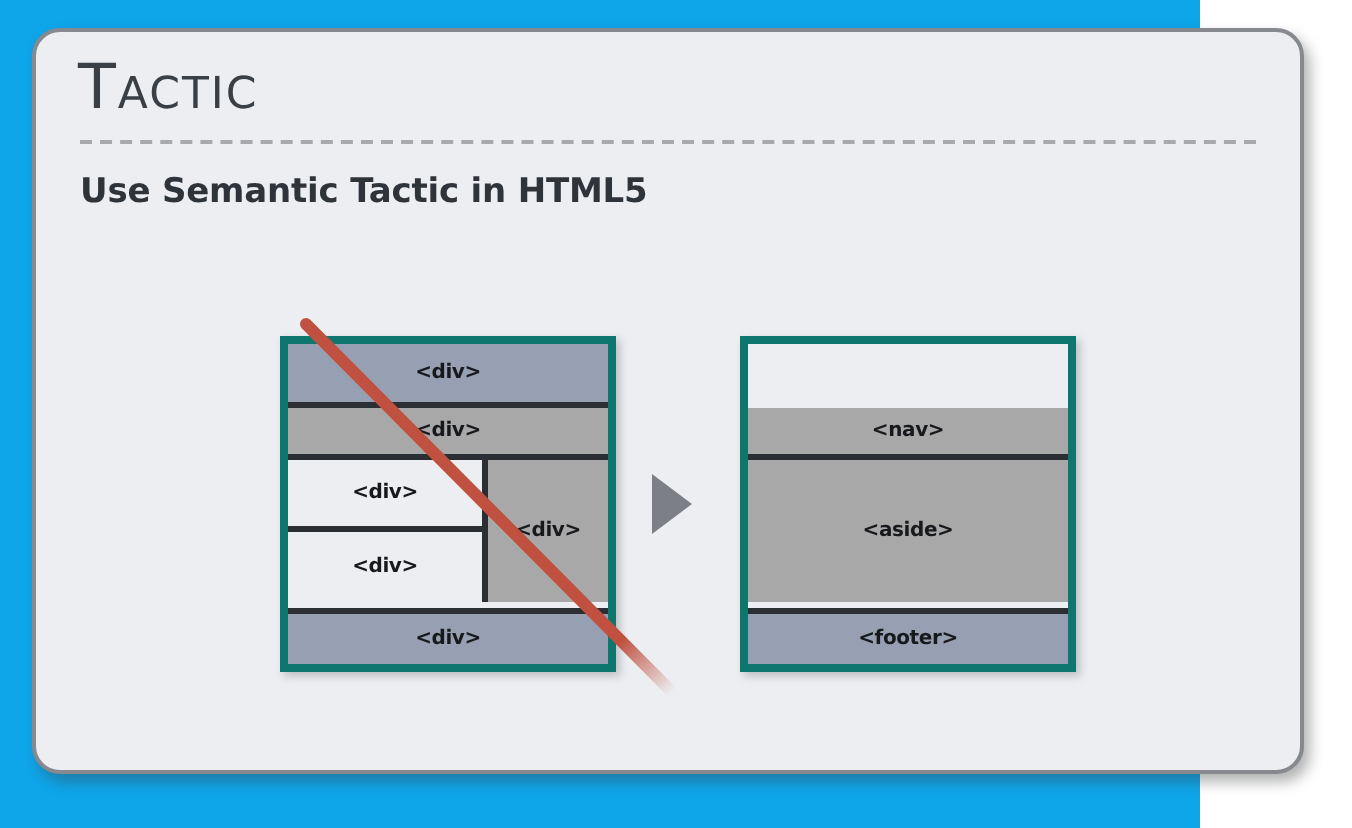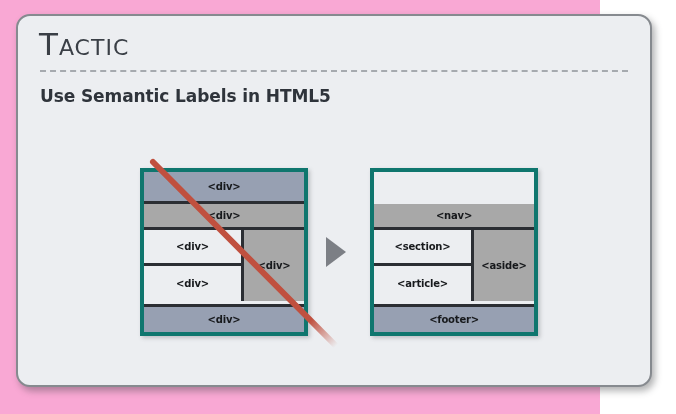--- a/index.html
+++ b/index.html
@@ -9,21 +9,21 @@
     height: 414px;
     background: #ffffff;
     font-family: "Liberation Sans", sans-serif;
     overflow: hidden;
   }
 
   #stage {
     position: relative;
     width: 600px;
     height: 414px;
-    background: #f9a8d4;
+    background: #0ea5e9;
   }
 
   
   .slide-card {
     position: absolute;
     left: 16px;
     top: 14px;
     width: 636px;
     height: 373px;
     background: #eceef1;
@@ -198,21 +198,21 @@
 <body>
 
 <div id="stage">
 
   <div class="slide-card">
 
     <div class="slide-title">Tactic</div>
 
     <div class="title-divider"></div>
 
-    <div class="slide-subtitle">Use Semantic Labels in HTML5</div>
+    <div class="slide-subtitle">Use Semantic Tactic in HTML5</div>
 
     <div class="diagram-area">
 
       <div class="diagram left">
 
         <div class="band band-header">&lt;div&gt;</div>
 
         <div class="band band-nav">&lt;div&gt;</div>
 
         <div class="middle-row">
@@ -238,24 +238,20 @@
       </svg>
 
       <div class="arrow"></div>
 
       <div class="diagram right">
 
 
         <div class="band band-nav">&lt;nav&gt;</div>
 
         <div class="middle-row">
-          <div class="main-col">
-            <div class="cell top-cell">&lt;section&gt;</div>
-            <div class="cell">&lt;article&gt;</div>
-          </div>
           <div class="aside-col">&lt;aside&gt;</div>
         </div>
 
         <div class="band band-footer">&lt;footer&gt;</div>
       </div>
 
     </div>
   </div>
 </div>
 

